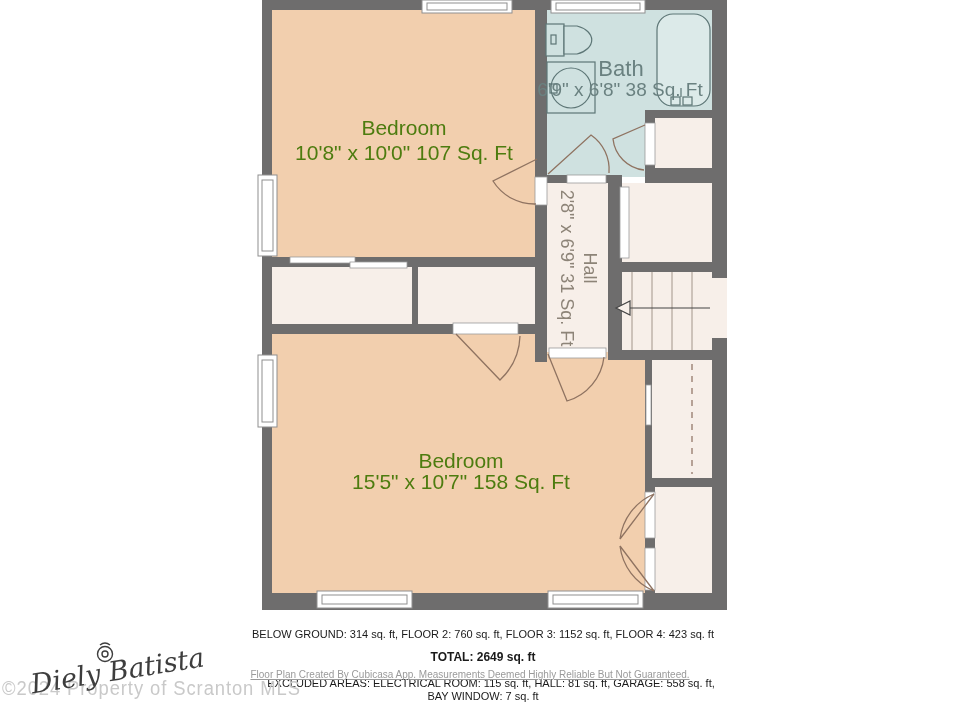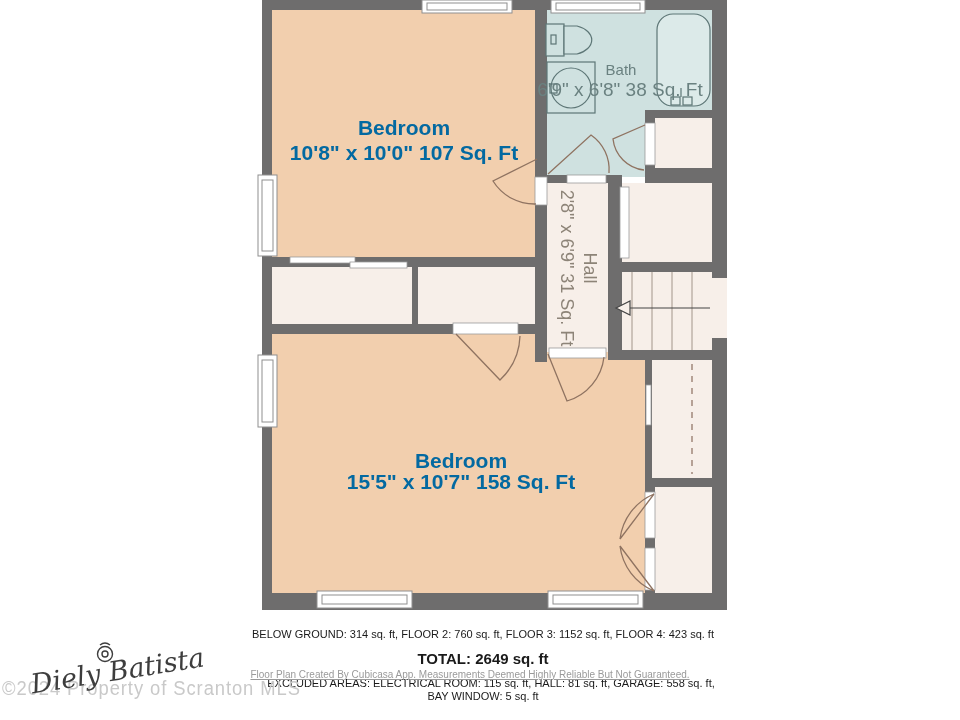--- a/index.html
+++ b/index.html
@@ -6,35 +6,35 @@
   body{
     width:960px;height:720px;position:relative;overflow:hidden;
     background:#ffffff;
     font-family:"Liberation Sans", sans-serif;
   }
   .abs{position:absolute;}
   .room-label{
     position:absolute;transform:translate(-50%,-50%);
     white-space:nowrap;text-align:center;pointer-events:none;
   }
-  .lbl-peach{color:#0369a1;font-weight:bold;}
+  .lbl-peach{color:#4d7c0f;}
   .lbl-bath{color:#6a8180;}
   .lbl-hall{color:#8d8478;}
   .fs-name{font-size:21px;}
   .fs-dims{font-size:21px;}
   #hall-block{
     position:absolute;left:578px;top:268px;
     transform:translate(-50%,-50%) rotate(90deg);
     text-align:center;white-space:nowrap;line-height:23px;font-size:18px;
   }
   .footer{
     position:absolute;left:483px;transform:translateX(-50%);
     white-space:nowrap;text-align:center;color:#1a1a1a;
   }
-  .f-total{top:650px;font-size:15px;font-weight:bold;}
+  .f-total{top:650px;font-size:12px;font-weight:bold;}
   .f-l2{top:628px;font-size:11px;}
   .f-l3{top:677px;font-size:11px;margin-left:8px;}
   .f-l4{top:690px;font-size:11px;}
   .f-disc{top:669px;font-size:10px;color:#9a9a9a;left:470px;text-decoration:underline;}
   #watermark-text{
     position:absolute;left:2px;top:677px;font-size:20px;color:#c9c9c9;
     letter-spacing:1px;transform:scaleX(0.92);transform-origin:left top;
     white-space:nowrap;
   }
   #signature{
@@ -168,35 +168,35 @@
     <line x1="710" y1="308" x2="630" y2="308" stroke="#454545" stroke-width="1.2"></line>
     <polygon points="616,308 630,301 630,315" fill="#f7efe9" stroke="#454545" stroke-width="1.2"></polygon>
   </g>
 
   <line x1="692" y1="364" x2="692" y2="474" stroke="#9b8273" stroke-width="1.4" stroke-dasharray="6 6"></line>
 </svg>
 
 <div class="room-label lbl-peach fs-name" style="left:404px;top:128px">Bedroom</div>
 <div class="room-label lbl-peach fs-dims" style="left:404px;top:153px">10'8" x 10'0" 107 Sq. Ft</div>
 
-<div class="room-label lbl-bath" style="left:621px;top:69px;font-size:15px">Bath</div>
+<div class="room-label lbl-bath" style="left:621px;top:69px;font-size:22px">Bath</div>
 <div class="room-label lbl-bath" style="left:620px;top:90px;font-size:19px">6'9" x 6'8" 38 Sq. Ft</div>
 
 <div id="hall-block" class="lbl-hall">
   <div>Hall</div>
   <div>2'8" x 6'9" 31 Sq. Ft</div>
 </div>
 
 <div class="room-label lbl-peach fs-name" style="left:461px;top:461px">Bedroom</div>
 <div class="room-label lbl-peach fs-dims" style="left:461px;top:482px">15'5" x 10'7" 158 Sq. Ft</div>
 
 <div class="footer f-total">TOTAL: 2649 sq. ft</div>
 <div class="footer f-l2">BELOW GROUND: 314 sq. ft, FLOOR 2: 760 sq. ft, FLOOR 3: 1152 sq. ft, FLOOR 4: 423 sq. ft</div>
 <div class="footer f-l3">EXCLUDED AREAS: ELECTRICAL ROOM: 115 sq. ft, HALL: 81 sq. ft, GARAGE: 558 sq. ft,</div>
-<div class="footer f-l4">BAY WINDOW: 5 sq. ft</div>
+<div class="footer f-l4">BAY WINDOW: 7 sq. ft</div>
 <div class="footer f-disc">Floor Plan Created By Cubicasa App. Measurements Deemed Highly Reliable But Not Guaranteed.</div>
 
 <div id="watermark-text">©2024 Property of Scranton MLS</div>
 <div id="signature">Diely Batista</div>
 <svg class="abs" style="left:92px;top:641px" width="26" height="22" viewBox="0 0 26 22" fill="none" stroke="#3d3d3d" stroke-width="1.4">
   <circle cx="13" cy="13" r="7.5"></circle>
   <circle cx="13" cy="13" r="3"></circle>
   <path d="M8,4 Q13,0 18,4"></path>
 </svg>
 

